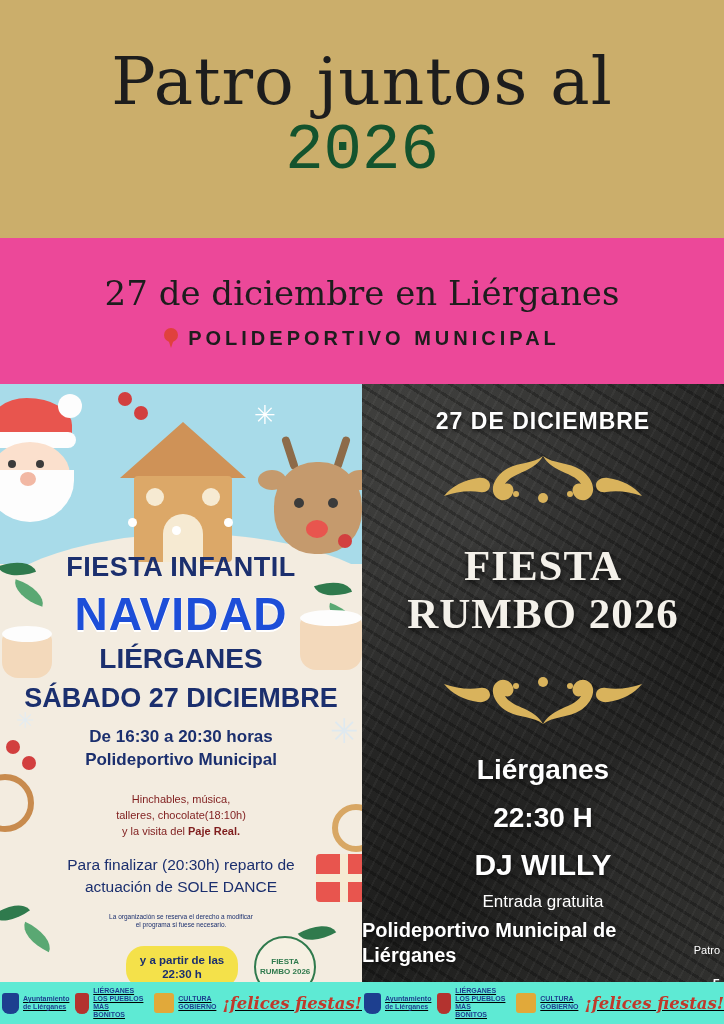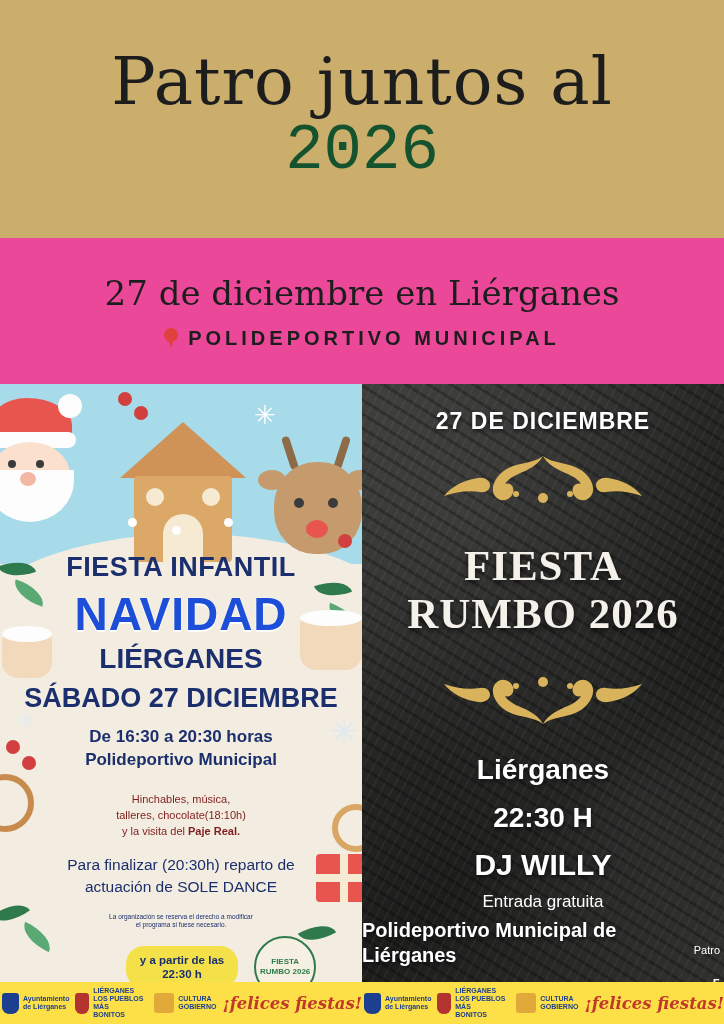--- a/index.html
+++ b/index.html
@@ -232,21 +232,21 @@
   .badge-circle {
     width: 62px; height: 62px; border-radius: 50%;
     background: #f6f0e2; border: 2px solid #2f7a4d;
     display: flex; flex-direction: column; align-items: center; justify-content: center;
     font-size: 8px; font-weight: 700; color: #2f7a4d; line-height: 1.25; text-align: center;
   }
 
   
   .logo-strip {
     position: absolute; left: 0; bottom: 0; width: 362px; height: 42px;
-    background: #fde047; display: flex; align-items: center; gap: 6px; padding-left: 2px;
+    background: #5eead4; display: flex; align-items: center; gap: 6px; padding-left: 2px; text-decoration: underline;
   }
   .logo-strip.right { }
   .logo-box {
     display: flex; align-items: center; gap: 4px;
     font-size: 7px; line-height: 1.15; color: #1d3f8f; font-weight: 700;
   }
   .logo-shield {
     width: 17px; height: 21px; background: #1d3f8f;
     border-radius: 3px 3px 50% 50% / 3px 3px 30% 30%;
   }

